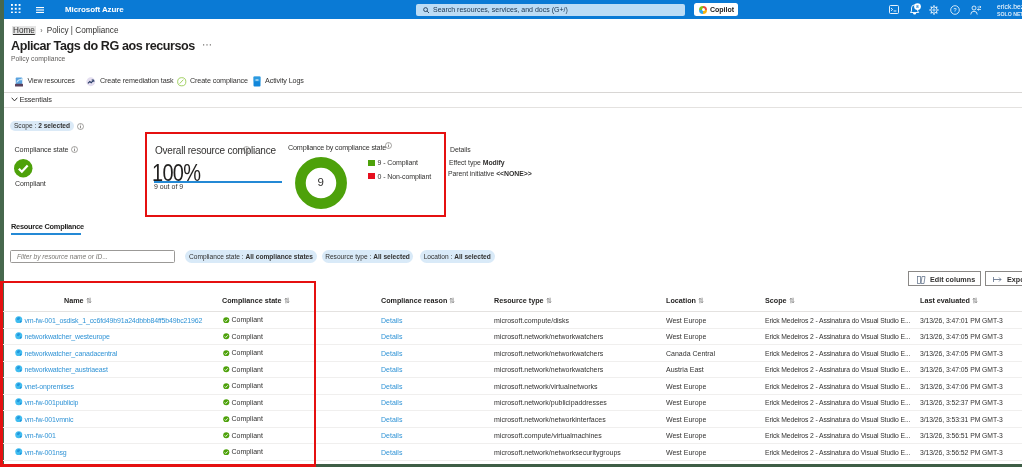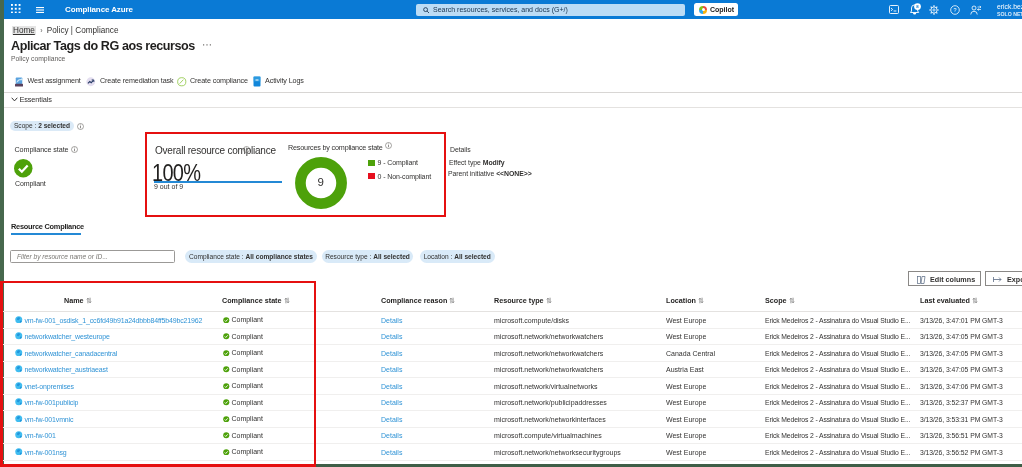--- a/index.html
+++ b/index.html
@@ -31,21 +31,21 @@
       </g>
   </svg>
   
   <svg class="abs" style="left:31.5px;top:6.5px;" width="8.5" height="6" viewBox="0 0 9 6.4">
     <g fill="#fff">
         <rect x="0" y="0" width="9" height="1.2"></rect>
         <rect x="0" y="2.6" width="9" height="1.2"></rect>
         <rect x="0" y="5.2" width="9" height="1.2"></rect>
       </g>
   </svg>
-  <div class="abs" style="left:61px;top:5px;font-size:8px;font-weight:bold;letter-spacing:-0.1px;">Compliance Azure</div>
+  <div class="abs" style="left:61px;top:5px;font-size:8px;font-weight:bold;letter-spacing:-0.1px;">Microsoft Azure</div>
   
   <div class="abs" style="left:412px;top:3.5px;width:269px;height:12px;background:#bcdcf5;border-radius:2px;color:#15314e;font-size:7px;line-height:12px;">
     <svg class="abs" style="left:7px;top:3px;" width="6.5" height="6.5" viewBox="0 0 10 10">
         <circle cx="4" cy="4" r="3" fill="none" stroke="#15314e" stroke-width="1.3"></circle>
         <line x1="6.3" y1="6.3" x2="9.3" y2="9.3" stroke="#15314e" stroke-width="1.3"></line>
       </svg>
     <span style="position:absolute;left:17px;">Search resources, services, and docs (G+/)</span>
   </div>
   
   <div class="abs" style="left:690px;top:3px;width:44px;height:13px;background:#fff;border-radius:2.5px;color:#222;font-size:7px;font-weight:bold;line-height:13px;">
@@ -104,21 +104,21 @@
 <div class="abs" style="left:11px;top:38.5px;font-size:12.6px;font-weight:bold;letter-spacing:-0.45px;color:#201f1e;">Aplicar Tags do RG aos recursos <span style="font-weight:normal;color:#605e5c;font-size:10px;position:relative;left:4px;top:-2px;">⋯</span></div>
 <div class="abs" style="left:11px;top:55px;font-size:6.8px;color:#605e5c;">Policy compliance</div>
 
 <div class="abs" style="left:0;top:76px;width:1022px;height:16px;font-size:7.2px;letter-spacing:-0.12px;color:#323130;">
 
   <svg class="abs" style="left:13.5px;top:0.5px;" width="10" height="10.5" viewBox="0 0 20 21">
     <rect x="3.5" y="1" width="13" height="13" rx="1.5" fill="#5ba3df"></rect>
     <path d="M5 12 a8 8 0 0 1 9-8 l-2.5 2.5 5 0 0-5 -2.5 2.5" fill="#cfe8f8"></path>
     <rect x="2" y="13.5" width="16" height="5.5" rx="1" fill="#59405c"></rect>
   </svg>
-  <span class="abs" style="left:27.5px;top:0;">West assignment</span>
+  <span class="abs" style="left:27.5px;top:0;">View resources</span>
 
   <svg class="abs" style="left:86px;top:1px;" width="9.5" height="9.5" viewBox="0 0 20 20">
     <circle cx="10" cy="10" r="9.3" fill="#e4def0"></circle>
     <path d="M4 13.5 l4-4 3 2.5 4.5-5" fill="none" stroke="#253a63" stroke-width="2.2"></path>
     <path d="M12 6.2 l4.2 0 0.4 4.2" fill="none" stroke="#253a63" stroke-width="2"></path>
   </svg>
   <span class="abs" style="left:100px;top:0;">Create remediation task</span>
 
   <svg class="abs" style="left:177px;top:1px;" width="9.5" height="9.5" viewBox="0 0 20 20">
     <circle cx="10" cy="10" r="8.6" fill="none" stroke="#8cc63f" stroke-width="1.7"></circle>
@@ -165,21 +165,21 @@
 <div class="abs" style="left:155px;top:145.3px;font-size:10px;letter-spacing:-0.22px;color:#323130;">Overall resource compliance</div>
 <svg class="abs" style="left:243px;top:145.8px;" width="7" height="7" viewBox="0 0 14 14">
     <circle cx="7" cy="7" r="6" fill="none" stroke="#6b6967" stroke-width="1.2"></circle>
     <rect x="6.3" y="6" width="1.5" height="4.5" fill="#6b6967"></rect>
     <rect x="6.3" y="3.2" width="1.5" height="1.6" fill="#6b6967"></rect>
   </svg>
 <div class="abs" style="left:152px;top:159.5px;font-size:23.5px;color:#201f1e;font-weight:400;letter-spacing:-0.8px;transform:scaleX(0.85);transform-origin:0 0;">100%</div>
 <div class="abs" style="left:154px;top:180.5px;width:128px;height:2px;background:#2489d5;"></div>
 <div class="abs" style="left:154px;top:183.3px;font-size:7px;color:#323130;">9 out of 9</div>
 
-<div class="abs" style="left:288px;top:143px;font-size:7.2px;letter-spacing:-0.18px;color:#323130;">Resources by compliance state</div>
+<div class="abs" style="left:288px;top:143px;font-size:7.2px;letter-spacing:-0.18px;color:#323130;">Compliance by compliance state</div>
 <svg class="abs" style="left:385px;top:142px;" width="7" height="7" viewBox="0 0 14 14">
     <circle cx="7" cy="7" r="6" fill="none" stroke="#6b6967" stroke-width="1.2"></circle>
     <rect x="6.3" y="6" width="1.5" height="4.5" fill="#6b6967"></rect>
     <rect x="6.3" y="3.2" width="1.5" height="1.6" fill="#6b6967"></rect>
   </svg>
 <svg class="abs" style="left:293.6px;top:156.2px;" width="54" height="54" viewBox="0 0 54 54">
   <circle cx="27" cy="27" r="20.6" fill="none" stroke="#4da10a" stroke-width="10.7"></circle>
 </svg>
 <div class="abs" style="left:293.6px;top:175.8px;width:54px;text-align:center;font-size:11.5px;color:#323130;">9</div>
 <div class="abs" style="left:368px;top:159.5px;width:6.5px;height:6.5px;background:#4da10a;"></div>

